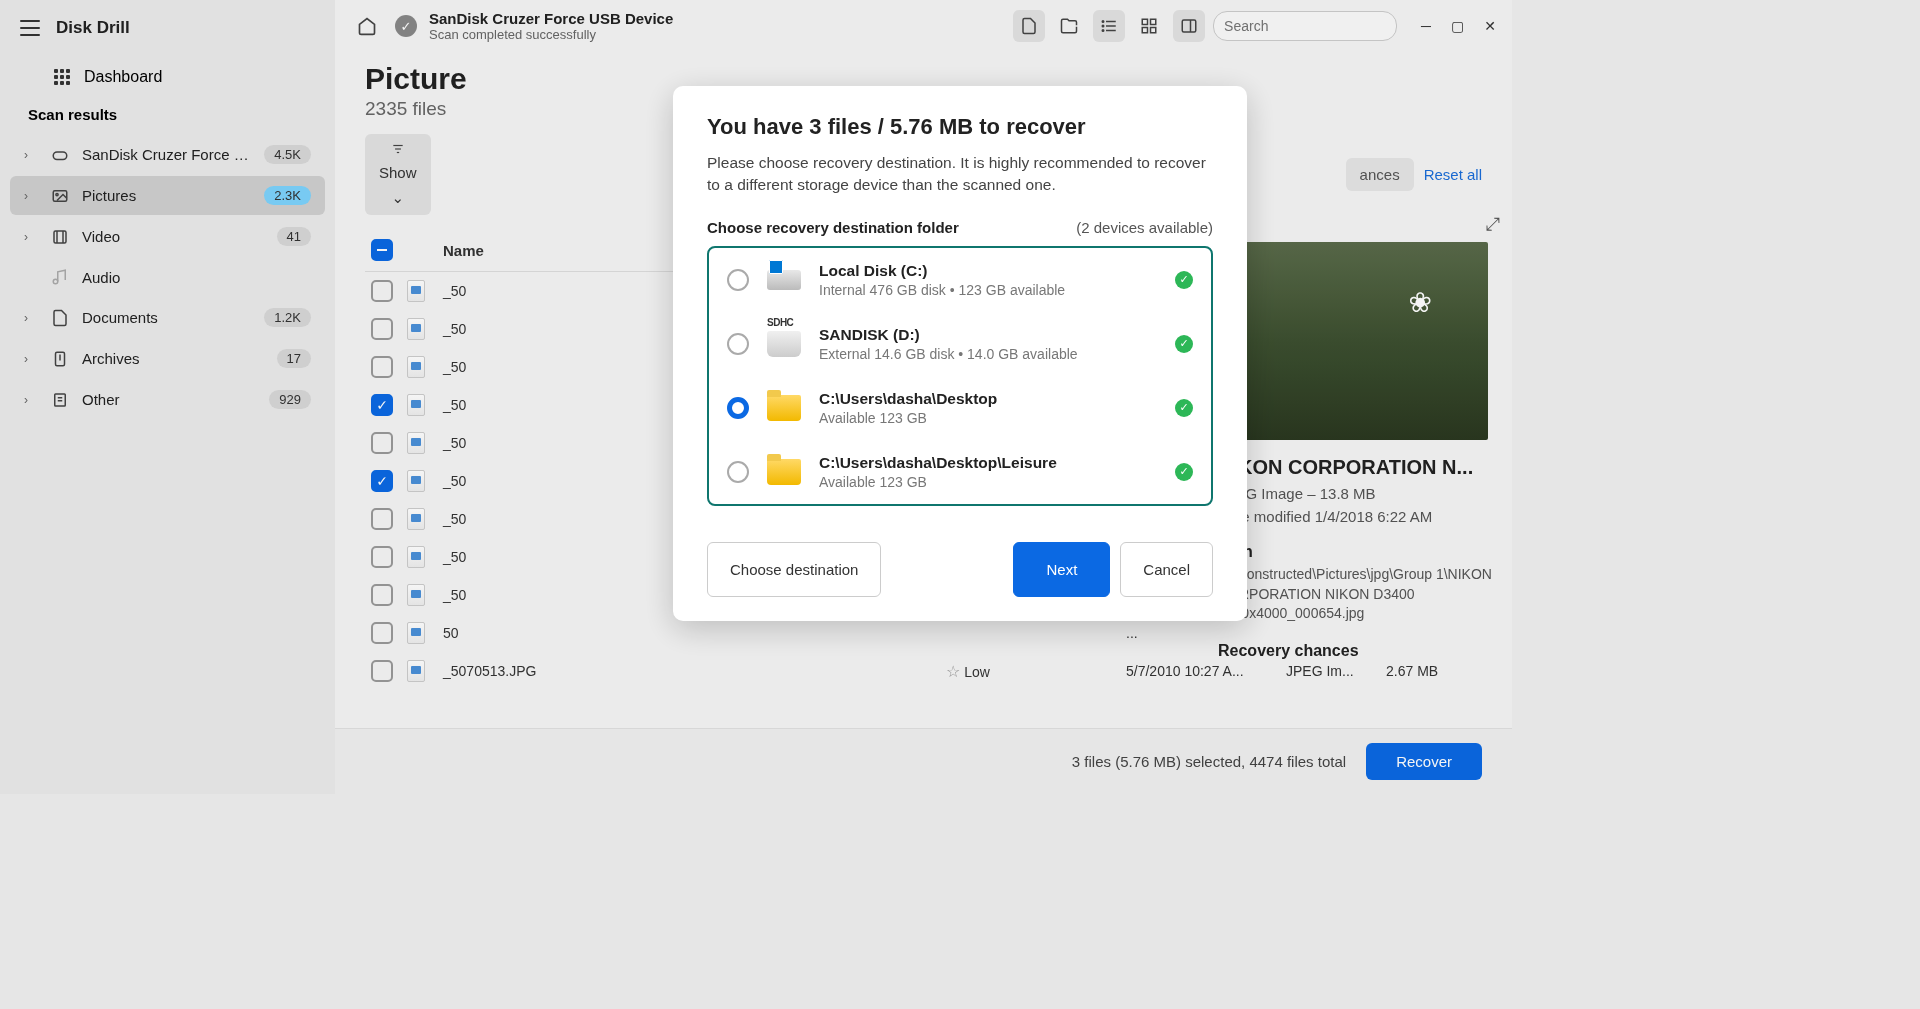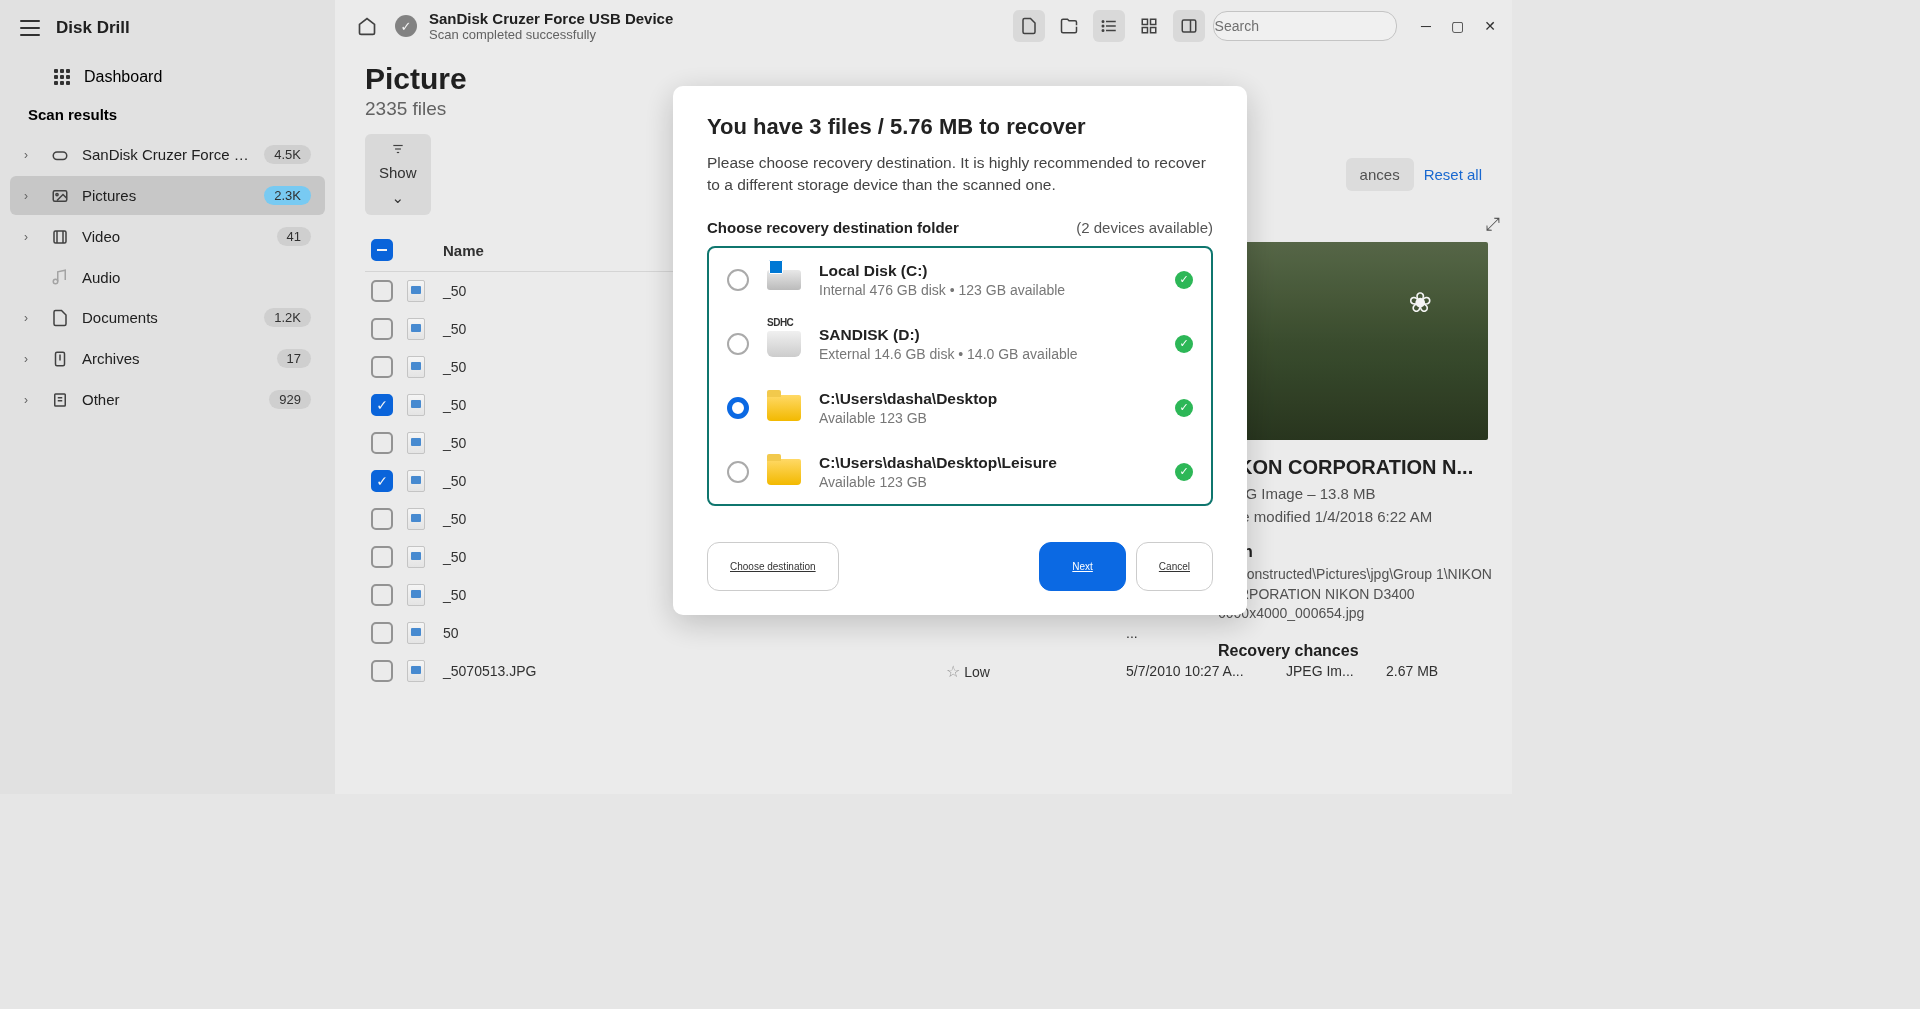--- a/index.html
+++ b/index.html
@@ -35,21 +35,21 @@
 
 .main { flex: 1; display: flex; flex-direction: column; background: #f5f5f5; position: relative; }
 .topbar { display: flex; align-items: center; padding: 10px 16px; gap: 12px; }
 .topbar-icon { width: 32px; height: 32px; display: flex; align-items: center; justify-content: center; color: #444; cursor: pointer; border-radius: 6px; }
 .topbar-icon.filled { background: #e2e2e2; }
 .check-badge { width: 22px; height: 22px; background: #888; border-radius: 50%; display: flex; align-items: center; justify-content: center; color: white; font-size: 13px; }
 .device-info { flex: 1; }
 .device-name { font-size: 15px; font-weight: 600; color: #222; }
 .device-status { font-size: 13px; color: #666; }
 .topbar-right { display: flex; align-items: center; gap: 8px; }
-.search-box { width: 184px; height: 30px; border: 1px solid #ccc; border-radius: 14px; display: flex; align-items: center; padding: 0 10px; background: #fafafa; justify-content: center; }
+.search-box { width: 184px; height: 30px; border: 1px solid #ccc; border-radius: 14px; display: flex; align-items: center; padding: 0 10px; background: #fafafa; }
 .search-box input { border: none; background: transparent; flex: 1; font-size: 14px; color: #888; outline: none; }
 .window-controls { display: flex; gap: 20px; margin-left: 16px; }
 .window-controls span { cursor: pointer; color: #333; font-size: 14px; }
 
 .content-header { padding: 10px 30px 0 30px; }
 .page-title { font-size: 30px; font-weight: 600; color: #222; }
 .page-subtitle { font-size: 19px; color: #666; margin-top: 2px; }
 
 .filter-bar { display: flex; align-items: center; padding: 14px 30px; gap: 10px; }
 .filter-btn { background: #e2e2e2; border: none; padding: 8px 14px; border-radius: 6px; font-size: 15px; color: #333; display: flex; align-items: center; gap: 8px; cursor: pointer; flex-direction: column; }
@@ -110,21 +110,21 @@
 .sd-icon { width: 34px; height: 26px; background: linear-gradient(#f0f0f0, #ccc); border-radius: 3px 3px 6px 6px; position: relative; }
 .sd-icon::before { content: 'SDHC'; position: absolute; top: -14px; left: 0; font-size: 10px; font-weight: 700; color: #333; letter-spacing: -0.5px; }
 .folder-icon { width: 34px; height: 26px; background: linear-gradient(#ffd966, #f2b900); border-radius: 2px 2px 4px 4px; position: relative; }
 .folder-icon::before { content: ''; position: absolute; top: -5px; left: 0; width: 14px; height: 7px; background: #f2c94c; border-radius: 2px 2px 0 0; }
 .dest-text { flex: 1; }
 .dest-name { font-size: 15.5px; font-weight: 600; color: #222; }
 .dest-detail { font-size: 14px; color: #777; margin-top: 2px; }
 .green-check { width: 18px; height: 18px; background: #2db757; border-radius: 50%; color: white; display: flex; align-items: center; justify-content: center; font-size: 11px; flex-shrink: 0; }
 
 .modal-footer { display: flex; padding: 16px 34px 24px 34px; gap: 10px; }
-.modal-btn { padding: 10px 22px; border-radius: 12px; font-size: 10px; cursor: pointer; border: 1px solid #ccc; background: white; color: #333; text-decoration: underline; }
+.modal-btn { padding: 10px 22px; border-radius: 6px; font-size: 15px; cursor: pointer; border: 1px solid #ccc; background: white; color: #333; }
 .modal-btn.primary { background: #0b69e3; color: white; border-color: #0b69e3; padding: 18px 32px; }
 .modal-footer .spacer { flex: 1; }
 
 svg { display: block; }
 </style>
 </head>
 <body>
 
 <div class="app">
 
@@ -479,20 +479,24 @@
       <span class="expand-icon">⤢</span>
       <div class="preview-img"></div>
       <div class="preview-title">NIKON CORPORATION N...</div>
       <div class="preview-meta">JPEG Image – 13.8 MB</div>
       <div class="preview-meta">Date modified 1/4/2018 6:22 AM</div>
       <div class="preview-section-title">Path</div>
       <div class="preview-path">\Reconstructed\Pictures\jpg\Group 1\NIKON CORPORATION NIKON D3400 6000x4000_000654.jpg</div>
       <div class="preview-section-title">Recovery chances</div>
     </div>
 
+    <div class="status-bar">
+      <span>3 files (5.76 MB) selected, 4474 files total</span>
+      <button class="recover-btn">Recover</button>
+    </div>
   </div>
 </div>
 
 <div class="overlay">
   <div class="modal">
     <div class="modal-body">
       <div class="modal-title">You have 3 files / 5.76 MB to recover</div>
       <div class="modal-desc">Please choose recovery destination. It is highly recommended to recover to a different storage device than the scanned one.</div>
       <div class="modal-subheader">
         <span class="left">Choose recovery destination folder</span>

